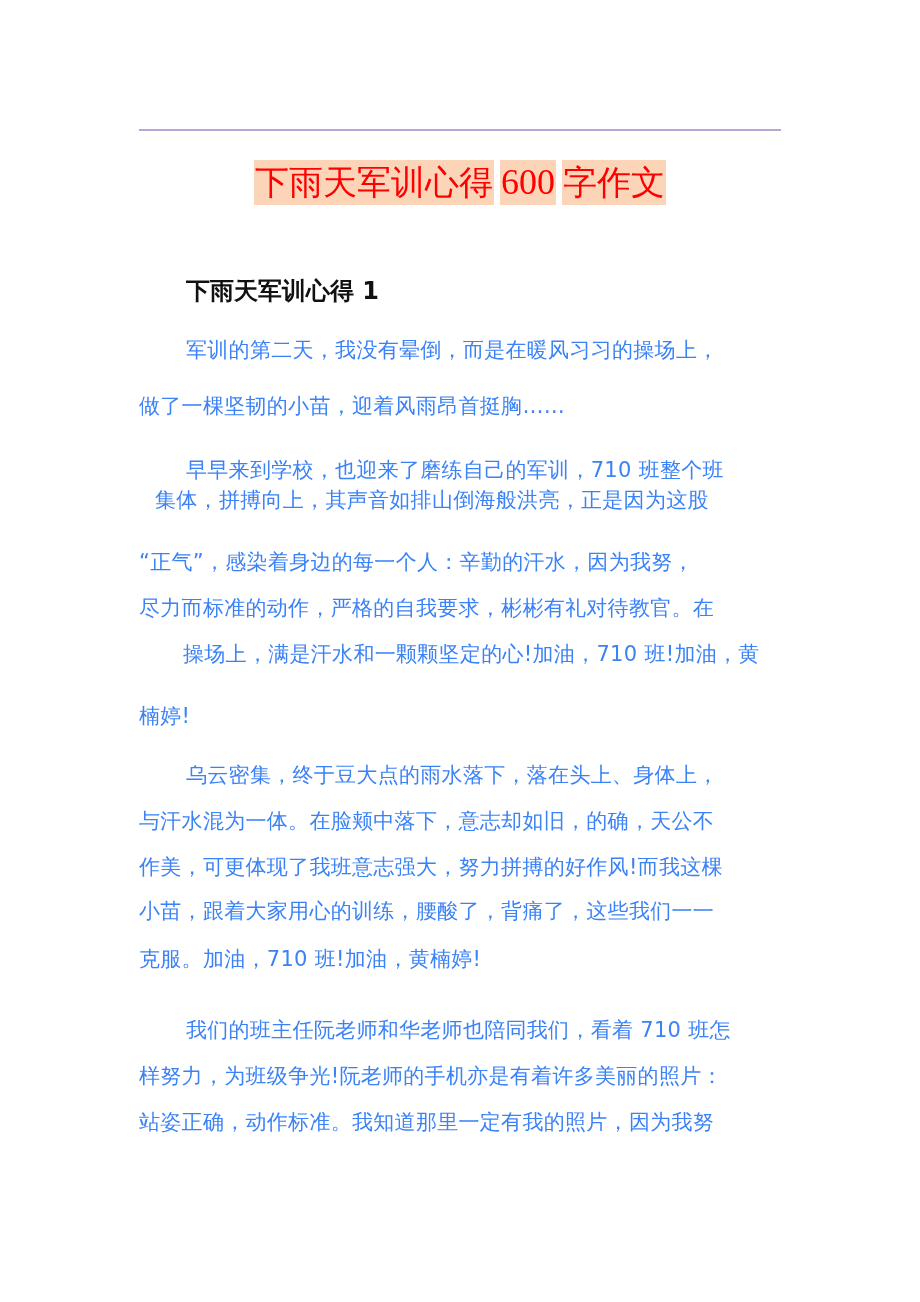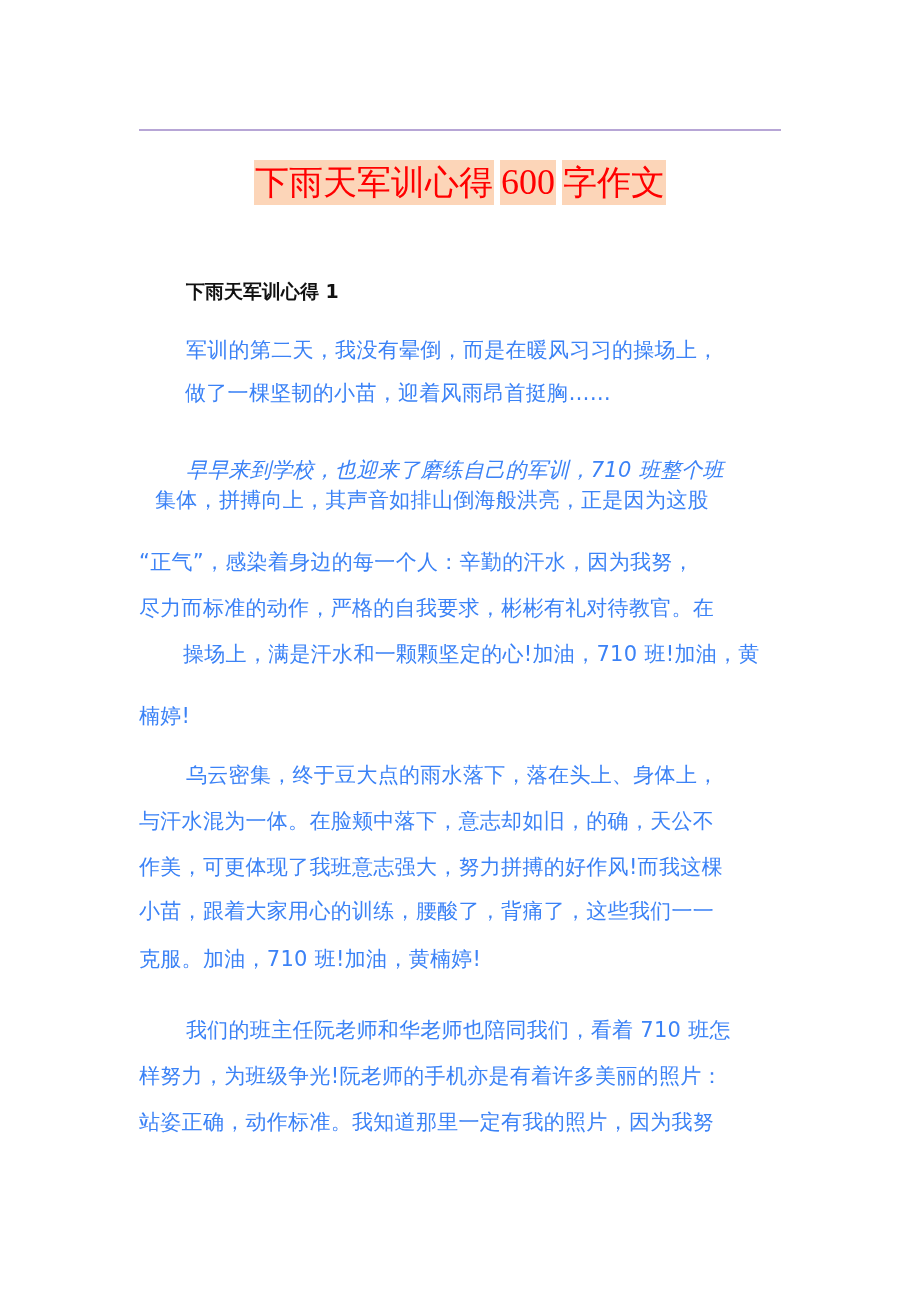--- a/index.html
+++ b/index.html
@@ -53,21 +53,21 @@
     }
     .title-seg.cjk {
       font-family: "DejaVu Sans", sans-serif;
       font-size: 34px;
       letter-spacing: 0px;
     }
     .section-heading {
       position: absolute;
       left: 186px;
       top: 276px;
-      font-size: 19px;
+      font-size: 24px;
       font-weight: bold;
       font-family: "DejaVu Sans", sans-serif;
       line-height: 30px;
       white-space: nowrap;
       color: #111;
     }
     .para {
       position: absolute;
       left: 139px;
       width: 642px;
@@ -95,25 +95,25 @@
   <div class="header-rule"></div>
 
   <div class="title-row">
     <span class="title-seg cjk">下雨天军训心得</span><span class="title-seg">600</span><span class="title-seg cjk">字作文</span>
   </div>
 
   <div class="section-heading">下雨天军训心得 1</div>
 
   <div class="para" style="top:335px;">
     <div class="line indent" style="top:0px;">军训的第二天，我没有晕倒，而是在暖风习习的操场上，</div>
-    <div class="line" style="top:43px;margin-left:46px;">做了一棵坚韧的小苗，迎着风雨昂首挺胸……</div>
+    <div class="line" style="top:56px;">做了一棵坚韧的小苗，迎着风雨昂首挺胸……</div>
   </div>
 
   <div class="para" style="top:455px;">
-    <div class="line indent" style="top:0px;font-style:italic;">早早来到学校，也迎来了磨练自己的军训，710 班整个班</div>
+    <div class="line indent" style="top:0px;">早早来到学校，也迎来了磨练自己的军训，710 班整个班</div>
     <div class="line" style="top:30px;margin-left:16px;">集体，拼搏向上，其声音如排山倒海般洪亮，正是因为这股</div>
     <div class="line" style="top:92px;">“正气”，感染着身边的每一个人：辛勤的汗水，因为我努，</div>
     <div class="line" style="top:138px;">尽力而标准的动作，严格的自我要求，彬彬有礼对待教官。在</div>
     <div class="line" style="top:184px;margin-left:44px;">操场上，满是汗水和一颗颗坚定的心!加油，710 班!加油，黄</div>
     <div class="line" style="top:230px;margin-top:16px;">楠婷!</div>
   </div>
 
   <div class="para" style="top:760px;">
     <div class="line indent" style="top:0px;">乌云密集，终于豆大点的雨水落下，落在头上、身体上，</div>
     <div class="line" style="top:46px;">与汗水混为一体。在脸颊中落下，意志却如旧，的确，天公不</div>

